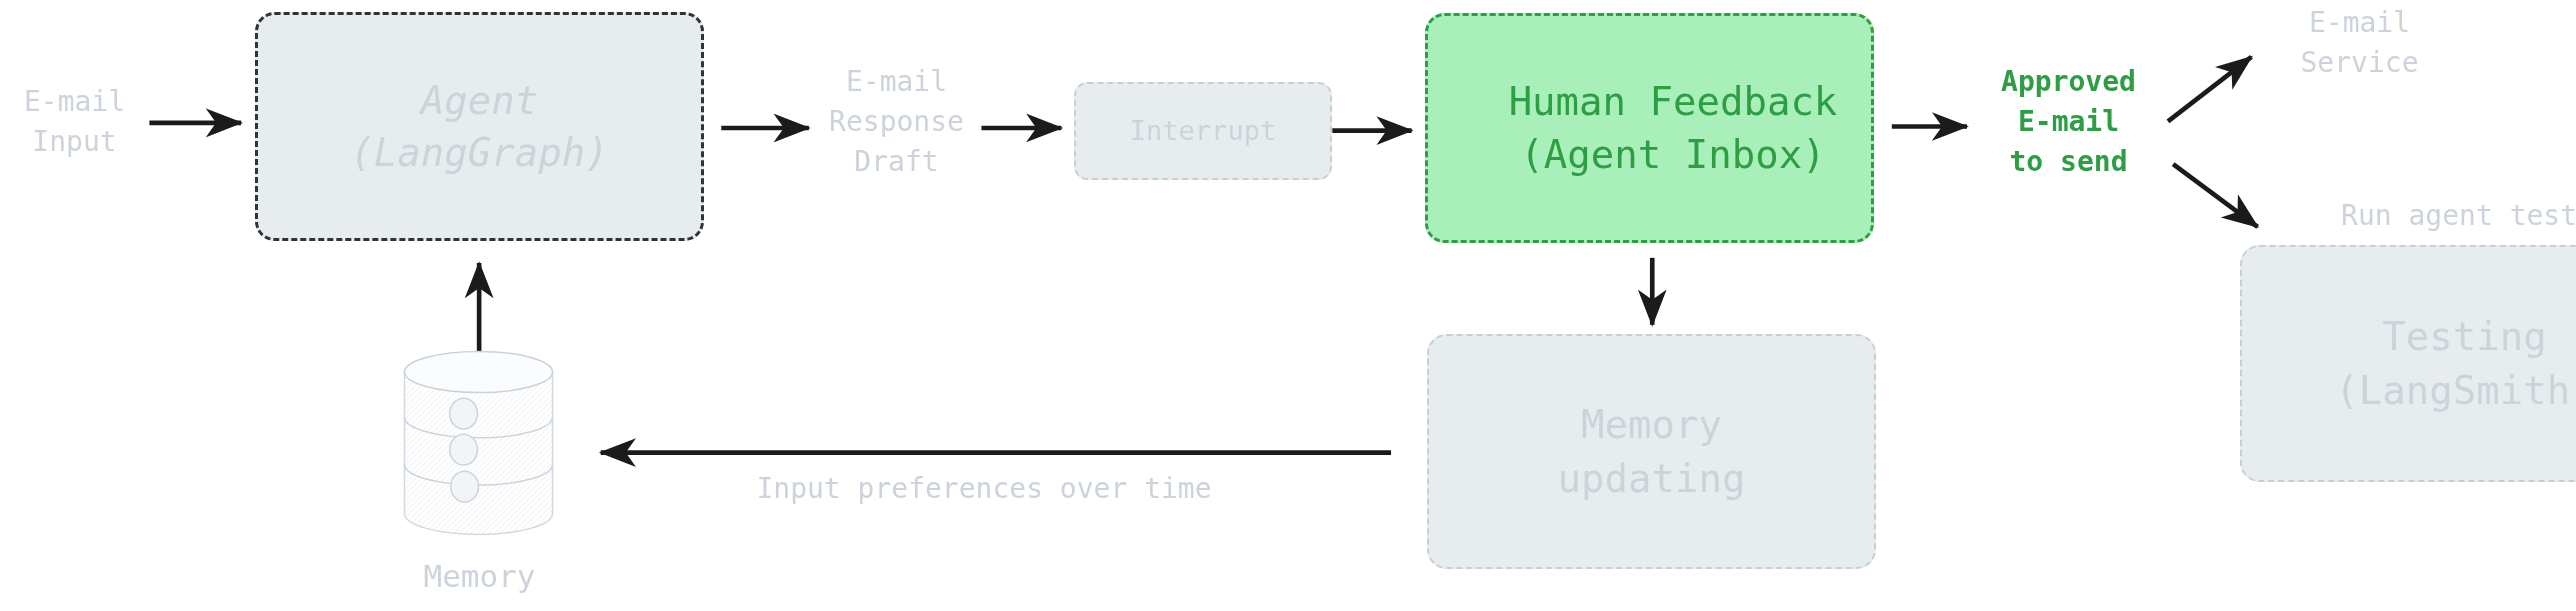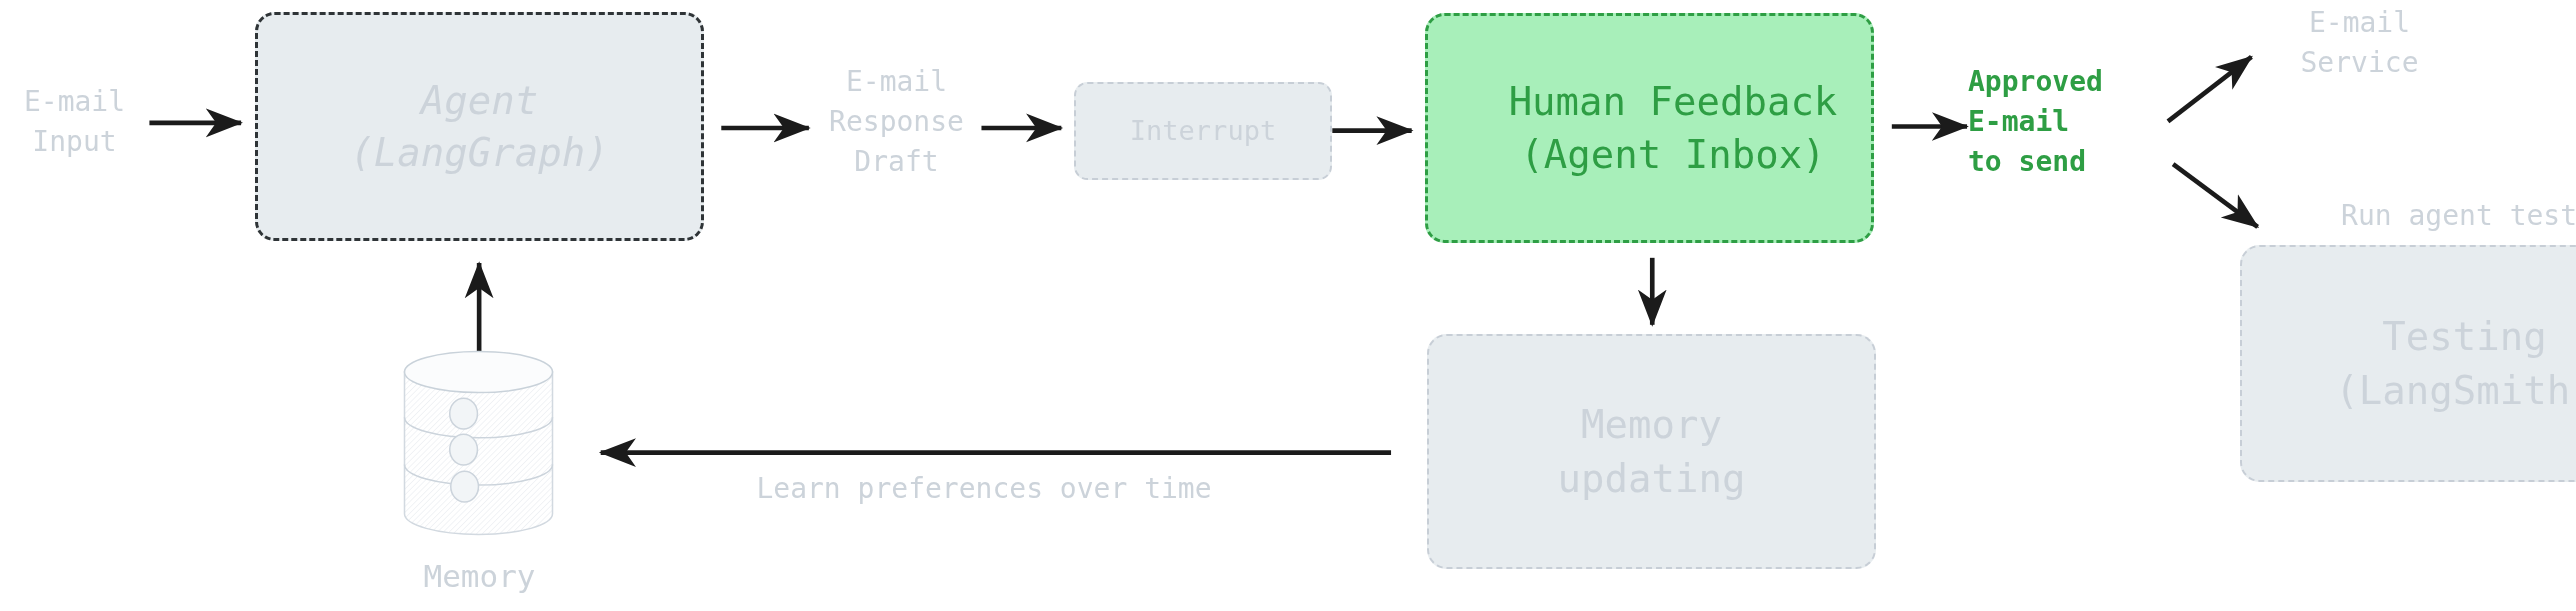--- a/index.html
+++ b/index.html
@@ -72,20 +72,21 @@
     font-size: 28px;
     line-height: 1.42;
     text-align: center;
     white-space: pre-line;
   }
   .caption-green {
     position: absolute;
     color: #2e9e44;
     font-size: 28px;
     line-height: 1.42;
+    text-align: center;
     white-space: pre-line;
     font-weight: 700;
   }
   svg.edges {
     position: absolute;
     left: 0;
     top: 0;
     width: 2694px;
     height: 612px;
     pointer-events: none;
@@ -155,21 +156,21 @@
 
   <div class="caption-green" style="left:1968px; top:62px; width:201px;">Approved
 E-mail
 to send</div>
 
   <div class="caption" style="left:2267px; top:3.1px; width:185px;">E-mail
 Service</div>
 
   <div class="caption" style="left:2287px; top:196px; width:361px;">Run agent tests</div>
 
-  <div class="caption" style="left:675px; top:469px; width:618px;">Learn preferences over time</div>
+  <div class="caption" style="left:675px; top:469px; width:618px;">Input preferences over time</div>
 
   <div class="caption" style="left:392px; top:554px; width:175px; font-size:31px;">Memory</div>
 
   <div class="node node-agent" style="left:255px; top:12.4px; width:449px; height:229px;font-style:italic;">Agent
 (LangGraph)</div>
 
   <div class="node node-interrupt" style="left:1074px; top:82px; width:258px; height:98px;">Interrupt</div>
 
   <div class="node node-human" style="left:1425px; top:13px; width:449px; height:230px;">Human Feedback
 (Agent Inbox)</div>

